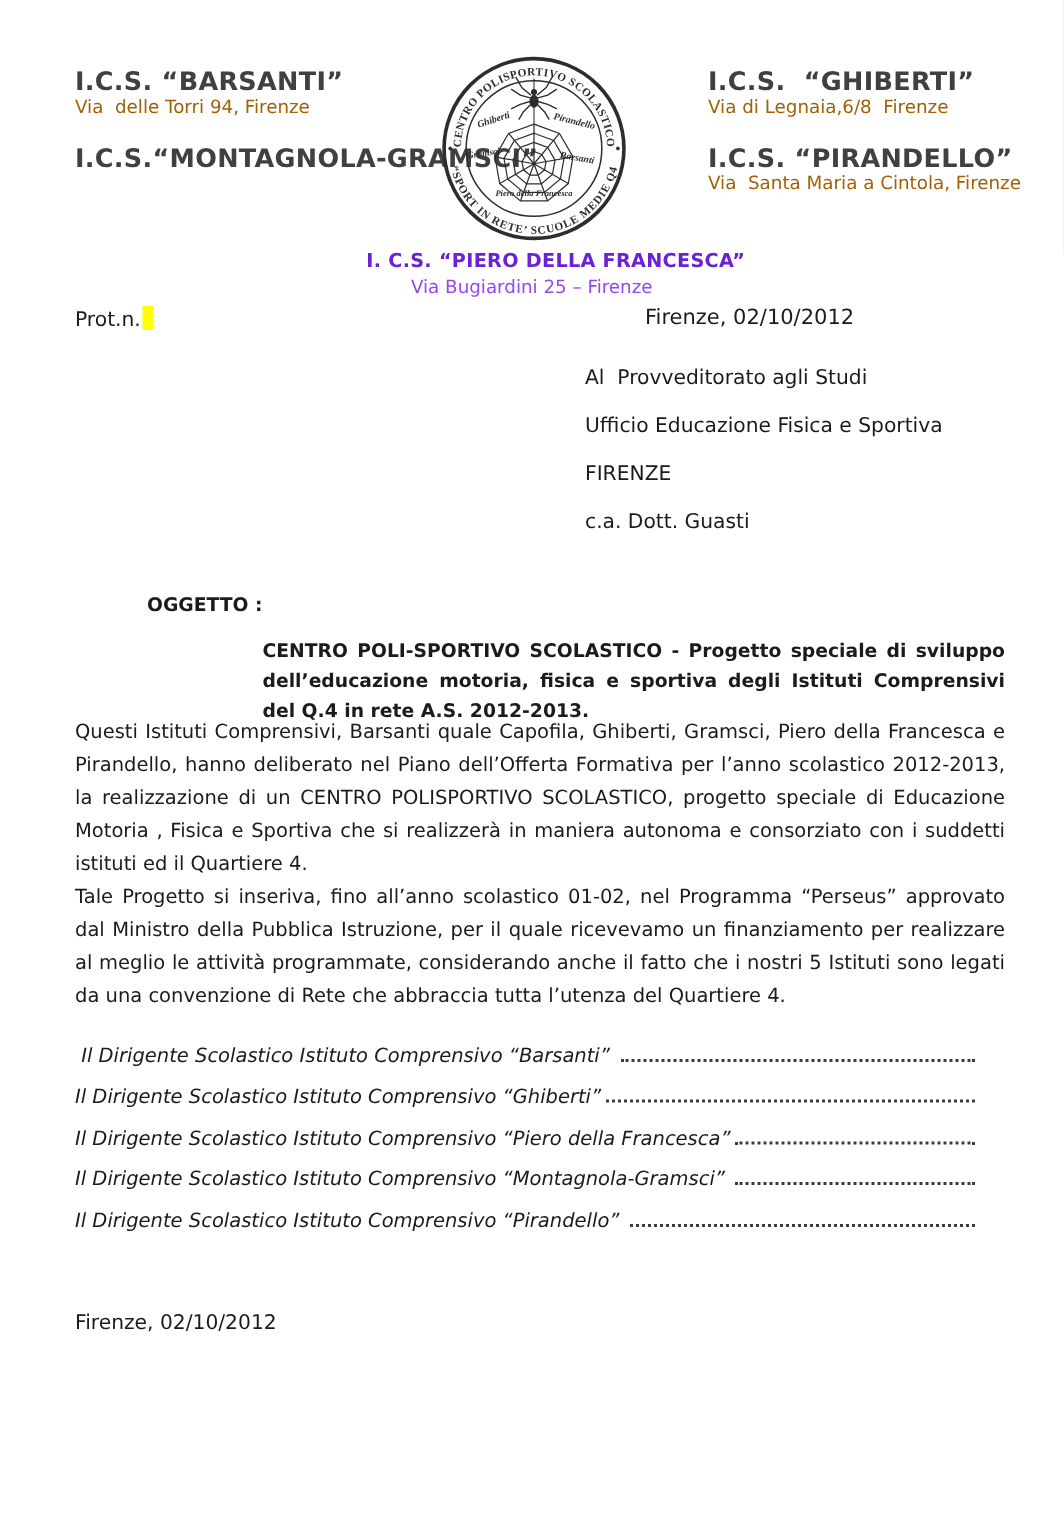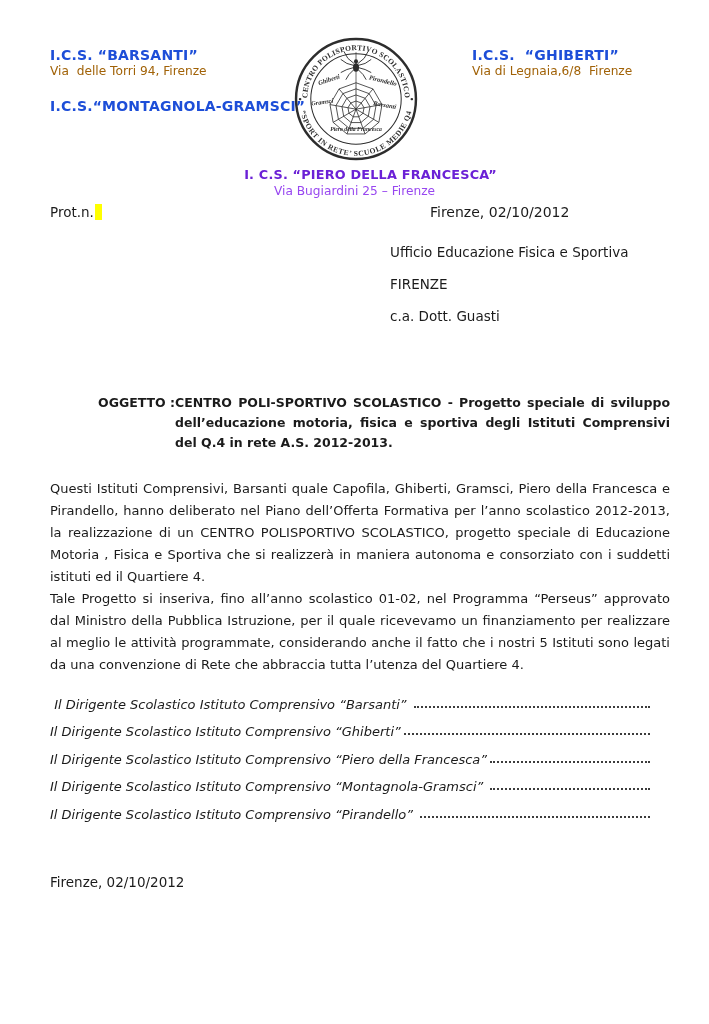--- a/index.html
+++ b/index.html
@@ -11,21 +11,21 @@
     font-family:"DejaVu Sans","Liberation Sans",sans-serif;
     color:#1b1b1b;
     overflow:hidden;
   }
   .pre{white-space:pre-wrap;}
 
   
   .header-left{position:absolute;left:50px;top:47px;}
   .header-right{position:absolute;left:472px;top:47px;}
   .org + .org{margin-top:19px;}
-  .org-name{font-weight:bold;font-size:14px;line-height:16px;color:#1d4ed8;letter-spacing:.2px;}
+  .org-name{font-weight:bold;font-size:17px;line-height:16px;color:#404040;letter-spacing:.2px;}
   .org-addr{font-size:12.2px;line-height:16px;color:#a16207;}
 
   
   .logo{position:absolute;left:293px;top:36px;width:126px;height:126px;}
   .logo svg{width:100%;height:100%;display:block;}
 
   
   .center-head{position:absolute;left:0;top:166px;width:709px;text-align:center;}
   .center-name{font-weight:bold;font-size:12.8px;line-height:17px;color:#6b21d6;letter-spacing:.2px;margin-left:32px;}
   .center-addr{font-size:12.2px;line-height:17px;color:#9847f0;}
@@ -35,21 +35,21 @@
   .highlight{display:inline-block;width:7px;height:16px;background:#ffff00;vertical-align:-3px;margin-left:1px;}
   .dateline{position:absolute;left:430px;top:204px;font-size:14px;}
 
   
   .recipient{position:absolute;left:390px;top:243px;font-size:13.5px;line-height:19px;}
   .recipient .r-line{margin-bottom:13px;}
 
   
   .subject{position:absolute;left:50px;top:393px;width:620px;display:flex;font-weight:bold;font-size:12.5px;line-height:20px;}
   .subject-label{flex:0 0 74px;white-space:nowrap;margin-left:48px;}
-  .subject-text{flex:1;text-align:justify;}
+  .subject-text{flex:1;text-align:justify;margin-top:31px;}
 
   
   .body-text{position:absolute;left:50px;top:478px;width:620px;font-size:13px;line-height:22px;text-align:justify;}
   .body-text p{margin:0;}
 
   
   .signatures{position:absolute;left:50px;top:684px;width:600px;font-size:13px;}
   .sig-row{display:flex;align-items:flex-end;height:27.5px;}
   .sig-label{white-space:pre-wrap;font-style:italic;}
   .sig-leader{flex:1 1 auto;border-bottom:2px dotted #3c3c3c;margin:0 0 4px 3px;min-width:20px;}
@@ -71,20 +71,24 @@
     </div>
     <div class="org">
       <div class="org-name pre">I.C.S.“MONTAGNOLA-GRAMSCI”</div>
     </div>
   </div>
 
   <div class="header-right">
     <div class="org">
       <div class="org-name pre">I.C.S.  “GHIBERTI”</div>
       <div class="org-addr pre">Via di Legnaia,6/8  Firenze</div>
+    </div>
+    <div class="org">
+      <div class="org-name pre">I.C.S. “PIRANDELLO”</div>
+      <div class="org-addr pre">Via  Santa Maria a Cintola, Firenze</div>
     </div>
   </div>
 
   <div class="logo">
     <svg viewBox="0 0 124 124">
       <circle cx="62" cy="62" r="59" fill="none" stroke="#2d2d2d" stroke-width="2.4"></circle>
       <circle cx="62" cy="62" r="44.5" fill="none" stroke="#2d2d2d" stroke-width="1"></circle>
       <defs>
         <path id="arcTop" d="M 14 62 A 48 48 0 1 1 110 62"></path>
         <path id="arcBottom" d="M 6 62 A 56 56 0 0 0 118 62"></path>
@@ -143,20 +147,21 @@
     <div class="center-addr pre">Via Bugiardini 25 – Firenze</div>
   </div>
 
   <div class="prot">
     <span class="pre">Prot.n.</span><span class="highlight"></span>
   </div>
 
   <div class="dateline">Firenze, 02/10/2012</div>
 
   <div class="recipient">
+    <div class="r-line pre">Al  Provveditorato agli Studi</div>
     <div class="r-line pre">Ufficio Educazione Fisica e Sportiva</div>
     <div class="r-line pre">FIRENZE</div>
     <div class="r-line pre">c.a. Dott. Guasti</div>
   </div>
 
   <div class="subject">
     <span class="subject-label">OGGETTO :</span>
     <span class="subject-text">CENTRO POLI-SPORTIVO SCOLASTICO - Progetto speciale di sviluppo dell’educazione  motoria, fisica e sportiva degli Istituti Comprensivi del Q.4 in rete A.S. 2012-2013.</span>
   </div>
 

